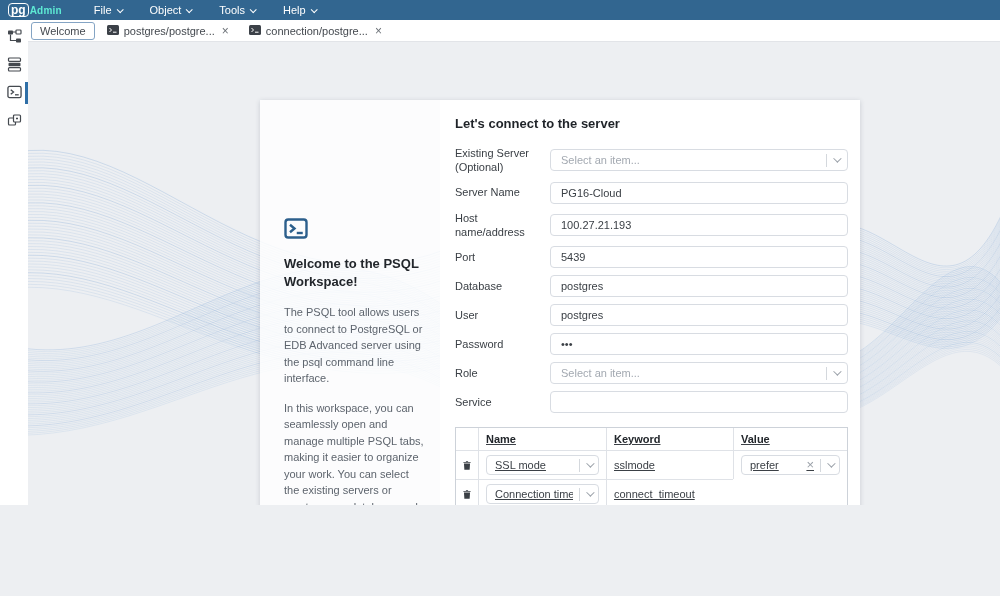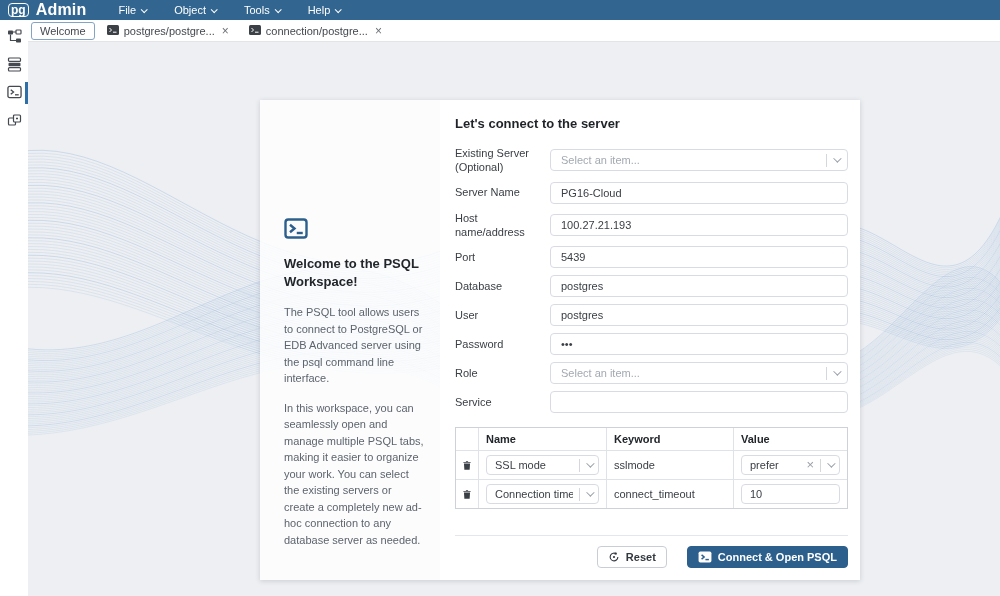--- a/index.html
+++ b/index.html
@@ -3,28 +3,28 @@
 <meta charset="utf-8">
 <style>
   * { box-sizing: border-box; margin: 0; padding: 0; }
   html,body { width:1000px; height:596px; overflow:hidden; }
   body { font-family:"Liberation Sans", sans-serif; font-size:11px; color:#3b4046; background:#edeff2; }
 
   
   .topbar { height:20px; background:#326690; display:flex; align-items:center; padding:0 8px; }
   .logo { display:flex; align-items:center; gap:1px; }
   .logo-pg { color:#fff; font-weight:bold; font-size:12px; border:1.5px solid #fff; border-radius:4px; padding:0 2px; line-height:12px; }
-  .logo-admin { color:#ffffff; font-weight:bold; font-size:16px; letter-spacing:.2px;padding-left:6px; }
+  .logo-admin { color:#5eead4; font-weight:bold; font-size:10px; letter-spacing:.2px; }
   .menus { display:flex; margin-left:22px; gap:8px; }
   .menu-item { color:#fff; font-size:11px; padding:2px 10px; display:flex; align-items:center; gap:5px; cursor:pointer; }
   .chev { display:inline-block; width:5px; height:5px; border-right:1.4px solid currentColor; border-bottom:1.4px solid currentColor; transform:rotate(45deg) translateY(-1px); }
   .menu-item .chev { border-color:#fff; }
 
   
-  .shell { display:flex; height:576px; }
+  .shell { display:flex; height:485px; }
   .sidebar { width:28px; background:#fff; padding-top:3px; display:flex; flex-direction:column; align-items:center; }
   .side-item { position:relative; width:100%; height:28px; display:flex; align-items:center; justify-content:center; cursor:pointer; color:#44494f; }
   .side-item.active::after { content:''; position:absolute; right:0; top:3px; bottom:3px; width:3px; background:#2f6fa7; }
 
   .rightcol { flex:1; display:flex; flex-direction:column; min-width:0; }
   .tabstrip { height:22px; background:#fff; display:flex; align-items:center; padding-left:3px; gap:4px; border-bottom:1px solid #e2e4e8; }
   .tab { display:flex; align-items:center; gap:5px; height:18px; padding:0 8px; font-size:11px; color:#44494f; cursor:pointer; border-radius:3px; white-space:nowrap; }
   .tab.active { border:1px solid #84a4c4; background:#fff; }
   .tab .close { color:#6b7076; font-size:12px; line-height:10px; margin-left:2px; cursor:pointer; }
 
@@ -48,21 +48,21 @@
   .select .ph { flex:1; color:#a3a9b1; overflow:hidden; white-space:nowrap; }
   .sep { width:1px; height:13px; background:#d4d8dd; margin:0 6px; flex-shrink:0; }
   .sel-chev { flex-shrink:0; width:6px; height:6px; border-right:1.5px solid #9aa0a8; border-bottom:1.5px solid #9aa0a8; transform:rotate(45deg) translateY(-2px); }
   .clear-x { color:#9aa0a8; font-size:13px; line-height:10px; flex-shrink:0; cursor:pointer; }
 
   
   .params { border:1px solid #cdd2d9; margin-top:7px; }
   .params-head { display:flex; align-items:center; justify-content:space-between; padding:4px 8px; border-bottom:1px solid #cdd2d9; }
   .params-title { font-weight:bold; color:#22262b; }
   .add-btn { font-size:16px; color:#3a3f45; line-height:14px; cursor:pointer; padding:0 2px; }
-  .pgrid { display:grid; grid-template-columns:22px 128px 127px 1fr; }
+  .pgrid { display:grid; grid-template-columns:22px 128px 127px 1fr;text-decoration:underline; }
   .pcell { padding:4px 7px; display:flex; align-items:center; border-top:1px solid #dfe2e7; min-height:26px; }
   .pcell.cbord { border-left:1px solid #dfe2e7; }
   .pcell.head { font-weight:bold; color:#22262b; border-top:none; min-height:22px; }
   .cell-select { display:flex; align-items:center; border:1px solid #d8dce2; border-radius:4px; height:20px; padding:0 6px 0 8px; background:#fff; width:100%; cursor:pointer; }
   .cell-select .txt { flex:1; color:#3b4046; overflow:hidden; white-space:nowrap; }
   .cell-input { width:100%; height:20px; border:1px solid #d8dce2; border-radius:4px; padding:0 8px; font-size:11px; font-family:"Liberation Sans",sans-serif; color:#3b4046; outline:none; }
   .trash { cursor:pointer; display:flex; align-items:center; }
 
   
   .form-footer { margin-top:auto; border-top:1px solid #e3e6ea; padding-top:10px; display:flex; justify-content:flex-end; gap:20px; }
@@ -478,23 +478,20 @@
                   </svg>
               </div>
               <div class="pcell cbord">
                 <div class="cell-select">
                   <span class="txt">Connection timeout (</span>
                   <span class="sep"></span>
                     <span class="sel-chev"></span>
                 </div>
               </div>
               <div class="pcell cbord">connect_timeout</div>
-              <div class="pcell cbord">
-                <input class="cell-input" value="10" style="">
-              </div>
             </div>
           </div>
 
           <div class="form-footer">
             <button class="btn btn-reset">
               <svg width="12" height="12" viewBox="0 0 14 14">
                   <path d="M11.5 7a4.5 4.5 0 1 1-1.6-3.45" fill="none" stroke="#33383e" stroke-width="1.3"></path>
                   <path d="M9.3 1l1.1 2.8-2.9.7z" fill="#33383e"></path>
                   <circle cx="7" cy="7" r="1.3" fill="#33383e"></circle>
                 </svg>

